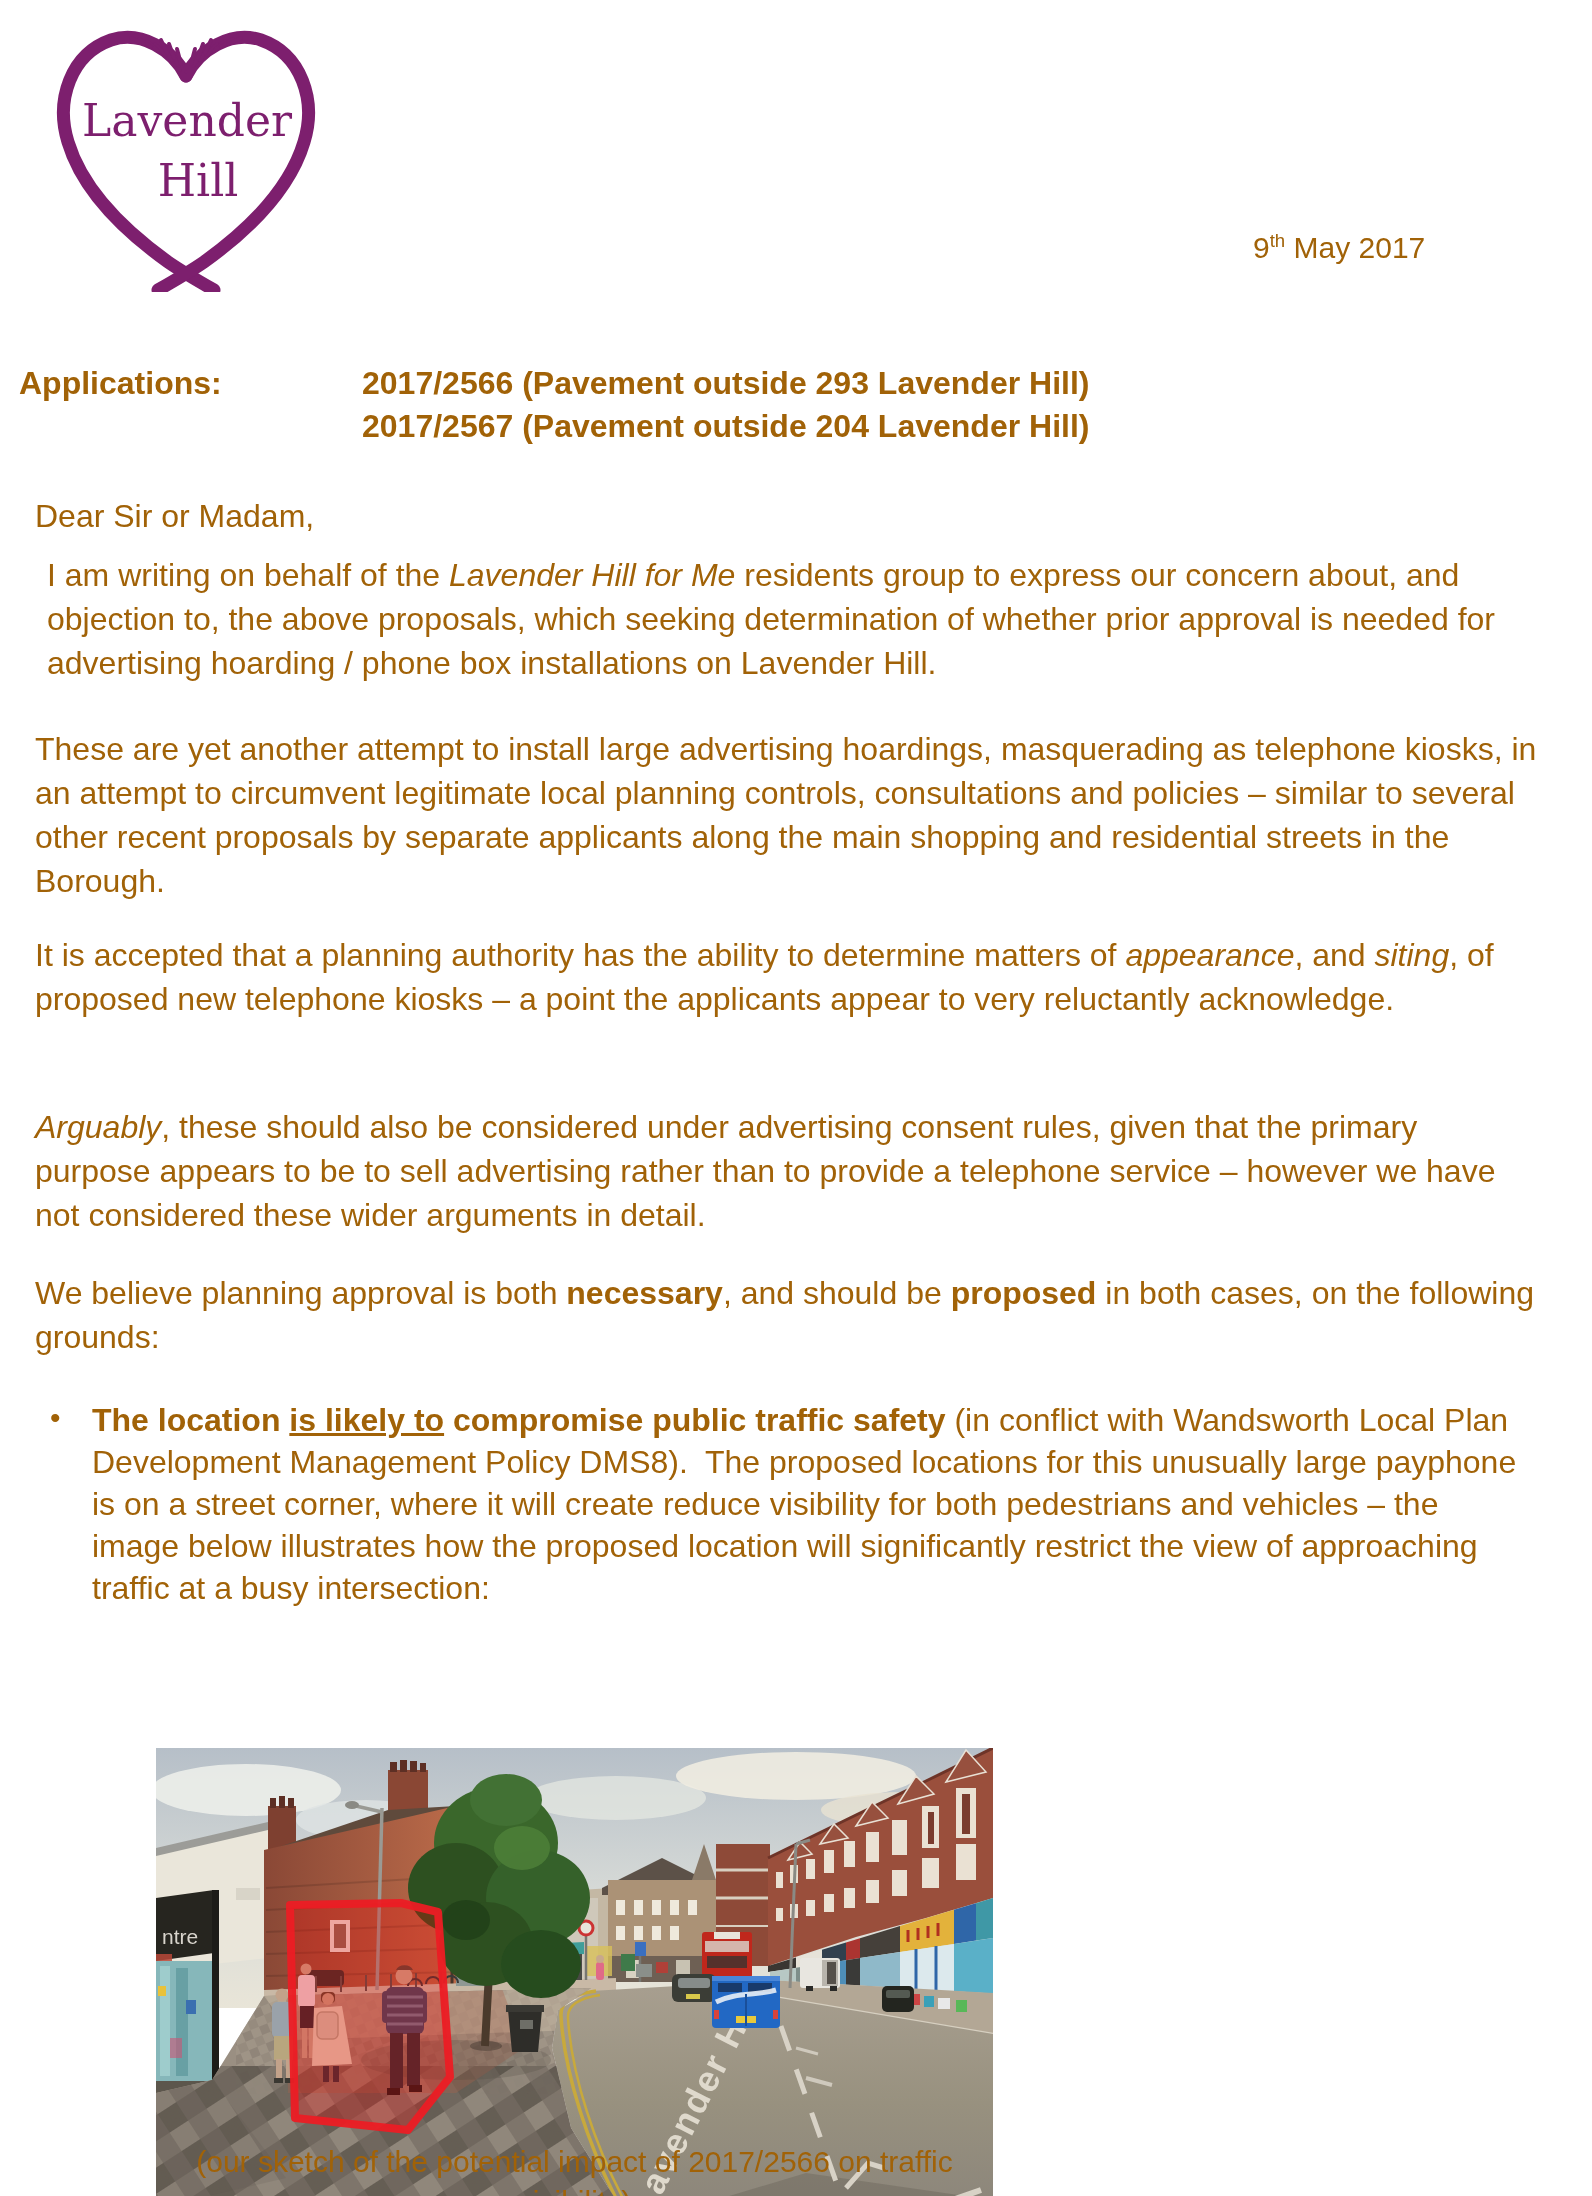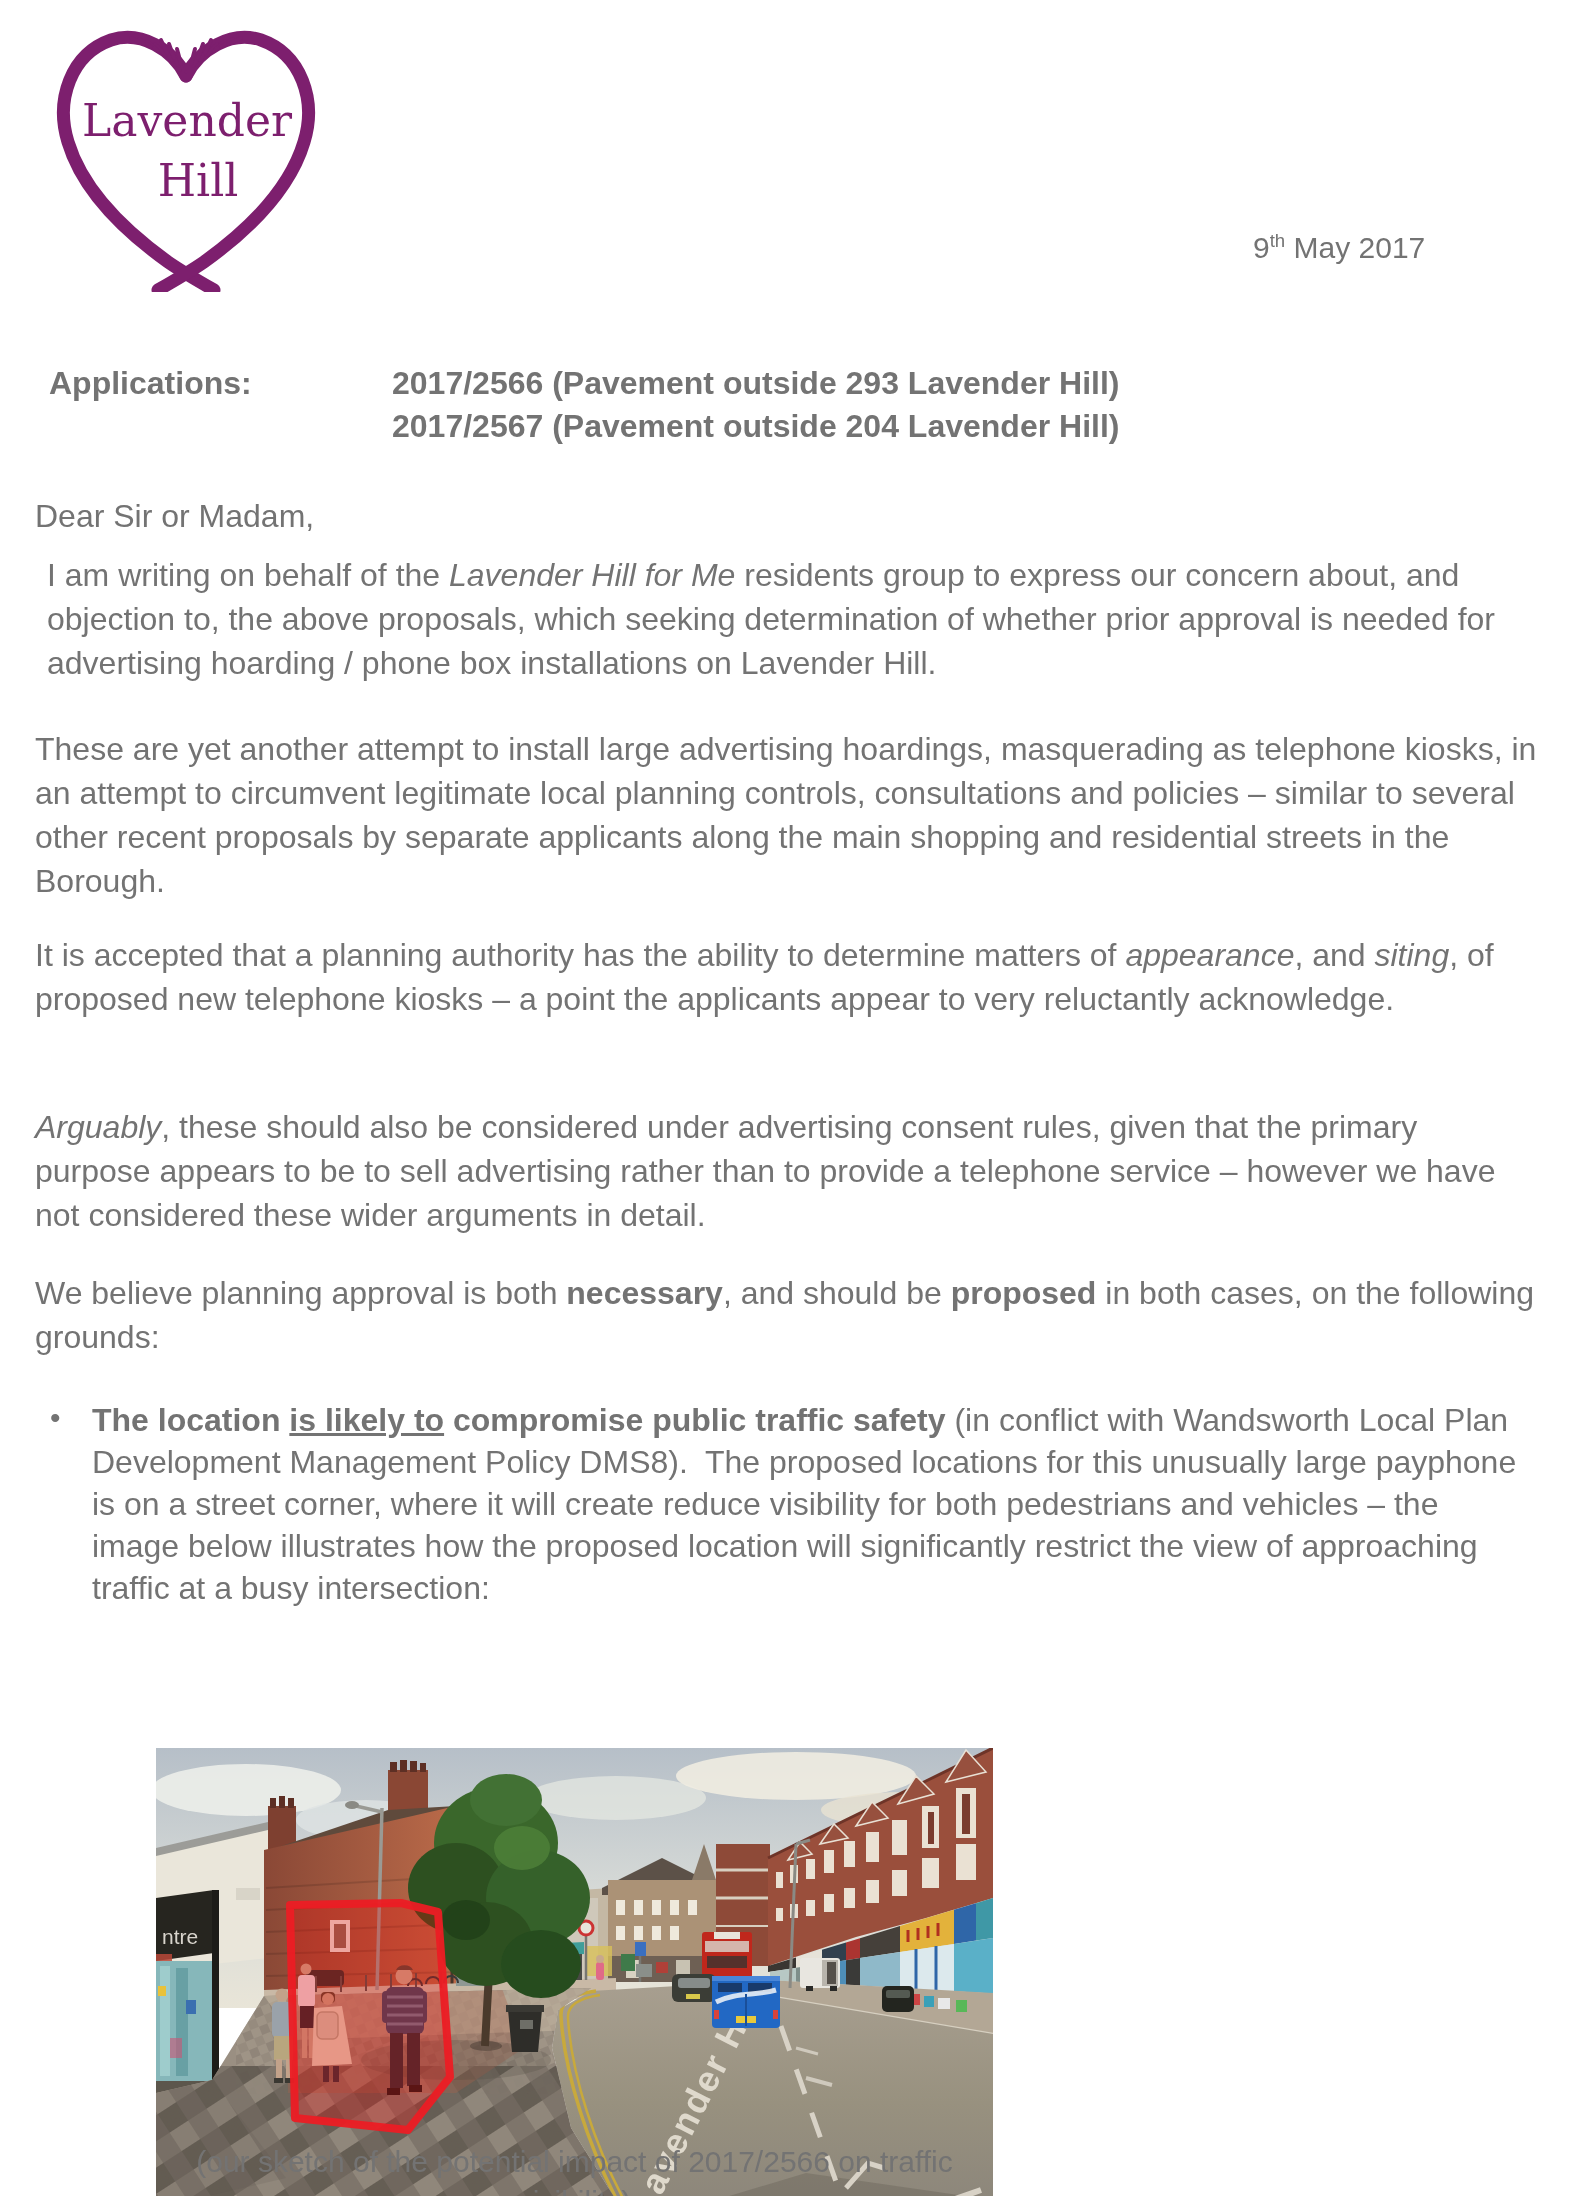--- a/index.html
+++ b/index.html
@@ -1,23 +1,23 @@
 <!DOCTYPE html>
 <html><head>
 <meta charset="utf-8">
 <style>
   html,body{margin:0;padding:0;background:#888;}
   .page{
     position:relative;width:1592px;height:2196px;background:#ffffff;
-    font-family:"Liberation Sans",sans-serif;color:#737373;overflow:hidden;margin:0 auto;
+    font-family:"Liberation Sans",sans-serif;color:#a16207;overflow:hidden;margin:0 auto;
   }
   .abs{position:absolute;}
   .logo-wrap{left:40px;top:10px;width:292px;height:282px;}
   .date{left:1253px;top:228px;font-size:30px;line-height:40px;white-space:nowrap;}
-  .apps{left:49px;top:362px;display:flex;font-size:32px;line-height:43px;font-weight:700;width:1520px;}
+  .apps{left:19px;top:362px;display:flex;font-size:32px;line-height:43px;font-weight:700;width:1520px;}
   .apps-label{width:343px;flex:0 0 auto;}
   .salutation{left:35px;top:494px;font-size:32px;line-height:44px;}
   .para{position:absolute;left:35px;width:1505px;font-size:32px;line-height:44px;margin:0;}
   .p1{top:553px;margin-left:12px;} .p2{top:727px;} .p3{top:933px;} .p4{top:1105px;} .p5{top:1271px;}
   .bullet-item{position:absolute;left:48px;top:1399px;width:1478px;padding-left:44px;
     font-size:32px;line-height:42px;box-sizing:border-box;}
   .bullet-marker{position:absolute;left:2px;top:-2px;font-size:30px;}
   .run-i{font-style:italic;}
   .run-b{font-weight:700;}
   .run-bu{font-weight:700;text-decoration:underline;}

